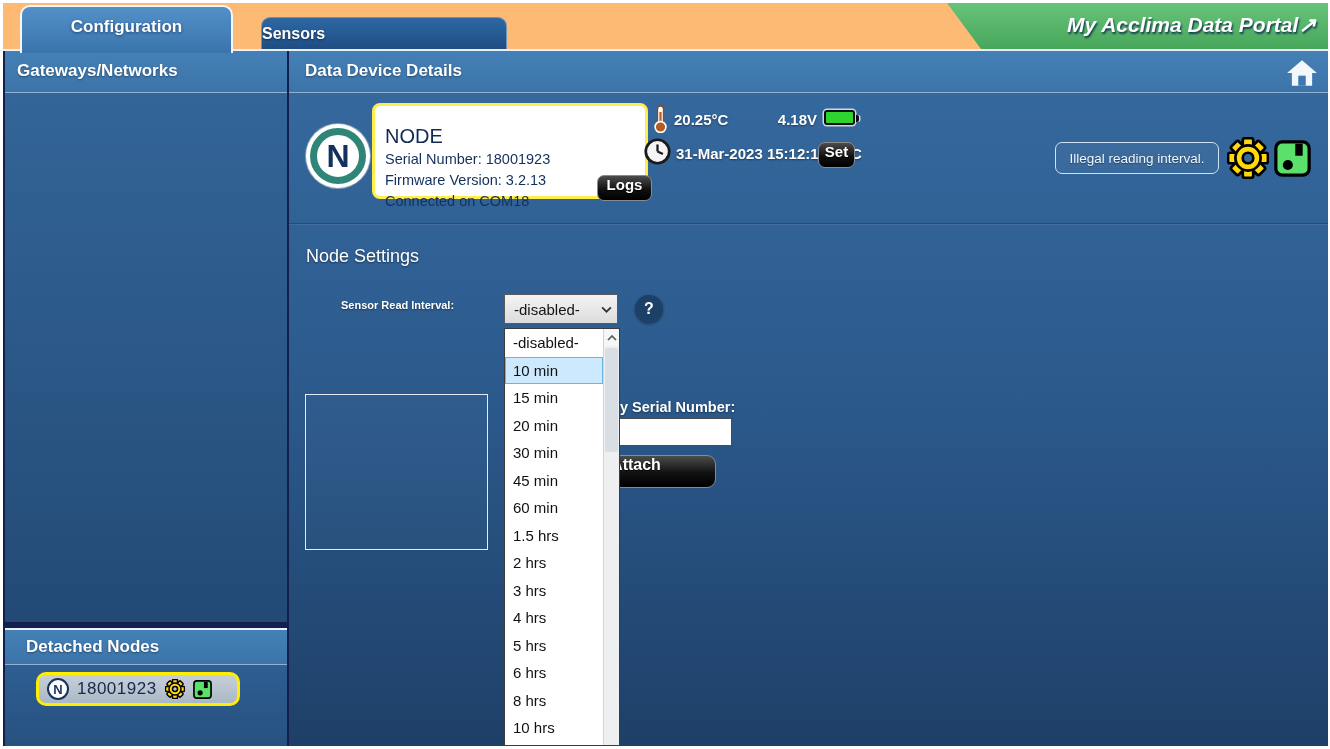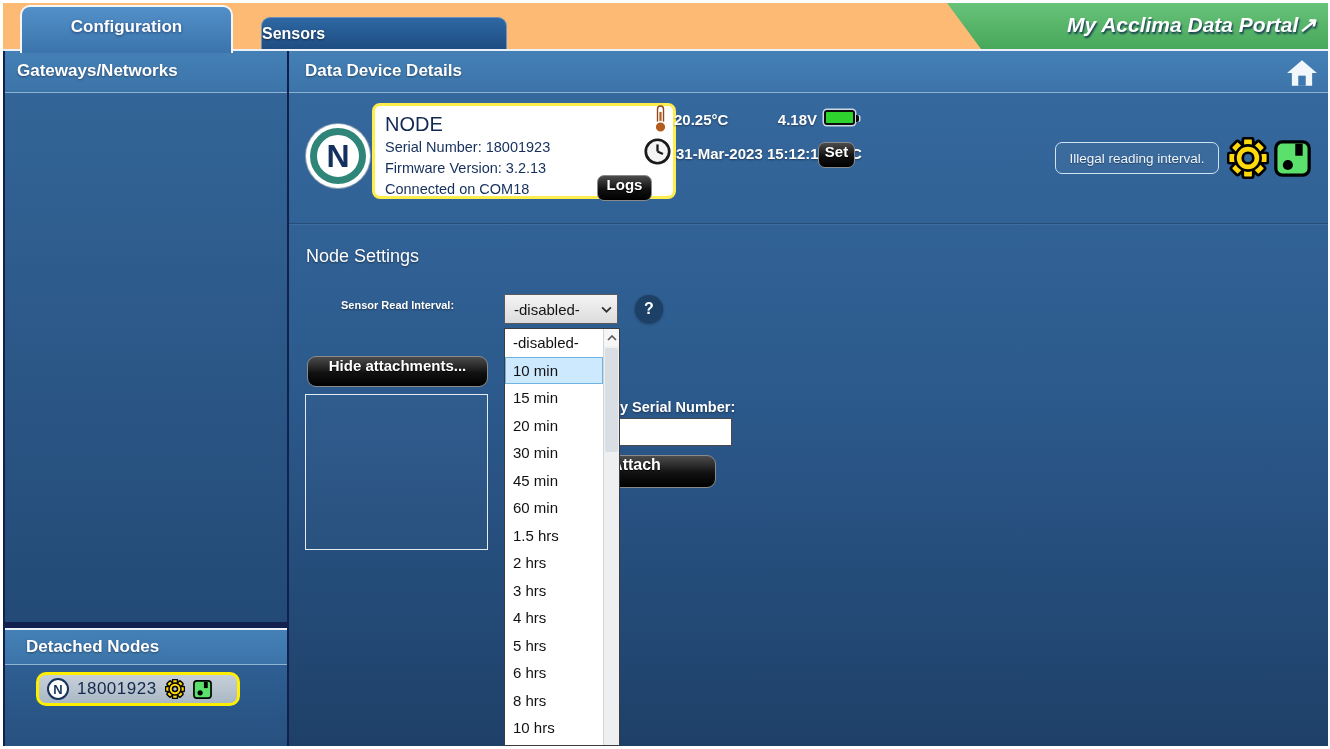--- a/index.html
+++ b/index.html
@@ -50,22 +50,22 @@
   .main-body { position:absolute; left:286px; top:90px; width:1039px; height:653px;
     background:linear-gradient(#35689d 0%, #2c5a8d 45%, #1e4068 100%); }
   .section-divider { position:absolute; left:0; top:130px; width:100%; height:1px;
     background:rgba(8,24,52,.28); box-shadow:0 1px 0 rgba(255,255,255,.07); }
 
   
   .nlogo { position:absolute; left:17px; top:31px; width:64px; height:64px; border-radius:50%;
     background:#fff; box-shadow:0 0 0 1px #8fa3b5; }
   .nlogo .ring { position:absolute; inset:4px; border:7px solid #2f8578; border-radius:50%; background:#fff;
     display:flex; align-items:center; justify-content:center; color:#14305e; font-weight:800; font-size:32px; }
-  .info-box { position:absolute; left:83px; top:10px; width:304px; height:96px; background:#fff;
-    border:3px solid #ffec4d; border-radius:8px; padding:6px 10px; color:#15305c; }
+  .info-box { position:absolute; left:83px; top:10px; width:276px; height:96px; background:#fff;
+    border:3px solid #ffec4d; border-radius:8px; padding:18px 10px; color:#15305c; }
   .info-box .dev-name { font-size:20px; line-height:25px; color:#122a52; }
   .info-box .dev-line { font-size:14.5px; line-height:21px; }
 
   .stat-text { position:absolute; color:#fff; font-size:15px; font-weight:bold; text-shadow:0 1px 2px rgba(0,0,0,.45); }
 
   .battery { position:absolute; left:535px; top:17px; width:31px; height:15px; background:#2ed32e;
     border:2px solid #0d0d0d; border-radius:3px; box-shadow:0 0 0 1.5px rgba(255,255,255,.75); }
   .battery::after { content:""; position:absolute; right:-6px; top:2.5px; width:3.5px; height:7px;
     background:#0d0d0d; border-radius:0 2px 2px 0; box-shadow:1.5px 0 0 rgba(255,255,255,.75); }
 
@@ -233,23 +233,20 @@
     <div class="select-box">
       <span>-disabled-</span>
       <svg class="chev" width="11" height="7" viewBox="0 0 10 6">
         <path d="M1 1 L5 5 L9 1" fill="none" stroke="#333" stroke-width="1.6"></path>
       </svg>
     </div>
     <div class="help-circle">
         <span>?</span>
       </div>
 
-    <div class="btn-dark hide-btn">
-        <span>Hide attachments...</span>
-      </div>
 
     <div class="attach-box"></div>
 
     <div class="serial-label">y Serial Number:</div>
     <input class="serial-input" type="text" value="" style="">
     <div class="btn-dark attach-btn">
         <span>Attach</span>
       </div>
 
     <div class="dd-wrap">

